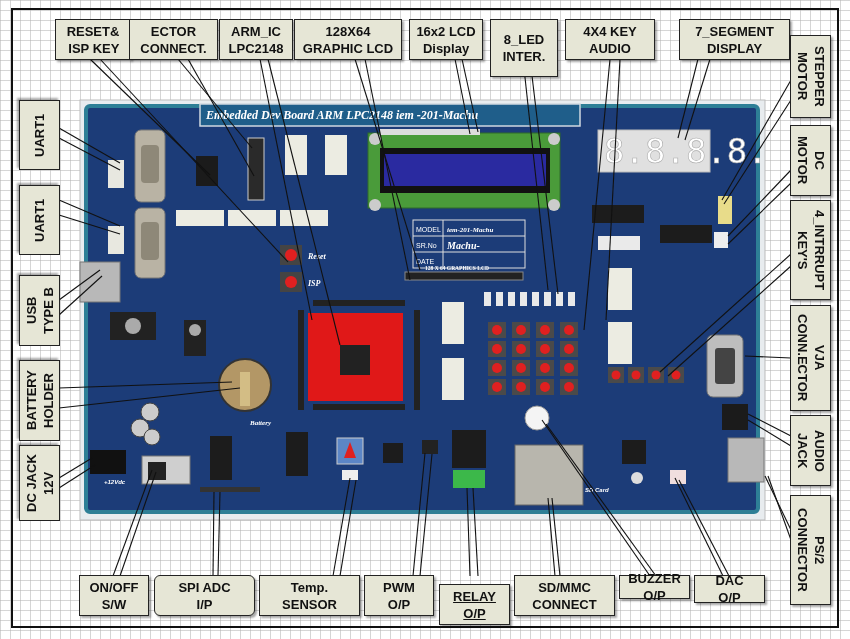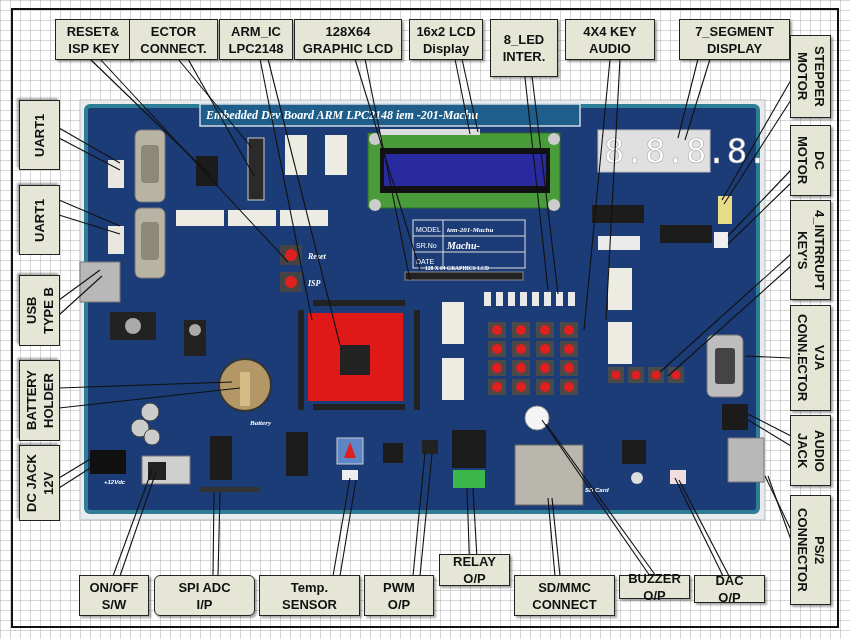--- a/index.html
+++ b/index.html
@@ -352,20 +352,20 @@
 CONNECTOR</div>
 
 <div class="label" style="left:79px;top:575px;width:70px;height:41px;text-align:center;">ON/OFF
 S/W</div>
 <div class="label" style="left:154px;top:575px;width:101px;height:41px;border-radius:6px;">SPI ADC
 I/P</div>
 <div class="label" style="left:259px;top:575px;width:101px;height:41px;">Temp.
 SENSOR</div>
 <div class="label" style="left:364px;top:575px;width:70px;height:41px;">PWM
 O/P</div>
-<div class="label" style="left:439px;top:554px;width:71px;height:32px;">RELAY
+<div class="label" style="left:439px;top:584px;width:71px;height:41px;text-decoration:underline;">RELAY
 O/P</div>
 <div class="label" style="left:514px;top:575px;width:101px;height:41px;">SD/MMC
 CONNECT</div>
 <div class="label" style="left:619px;top:575px;width:71px;height:24px;">BUZZER
 O/P</div>
 <div class="label" style="left:694px;top:575px;width:71px;height:28px;">DAC
 O/P</div>
 
 </body></html>

